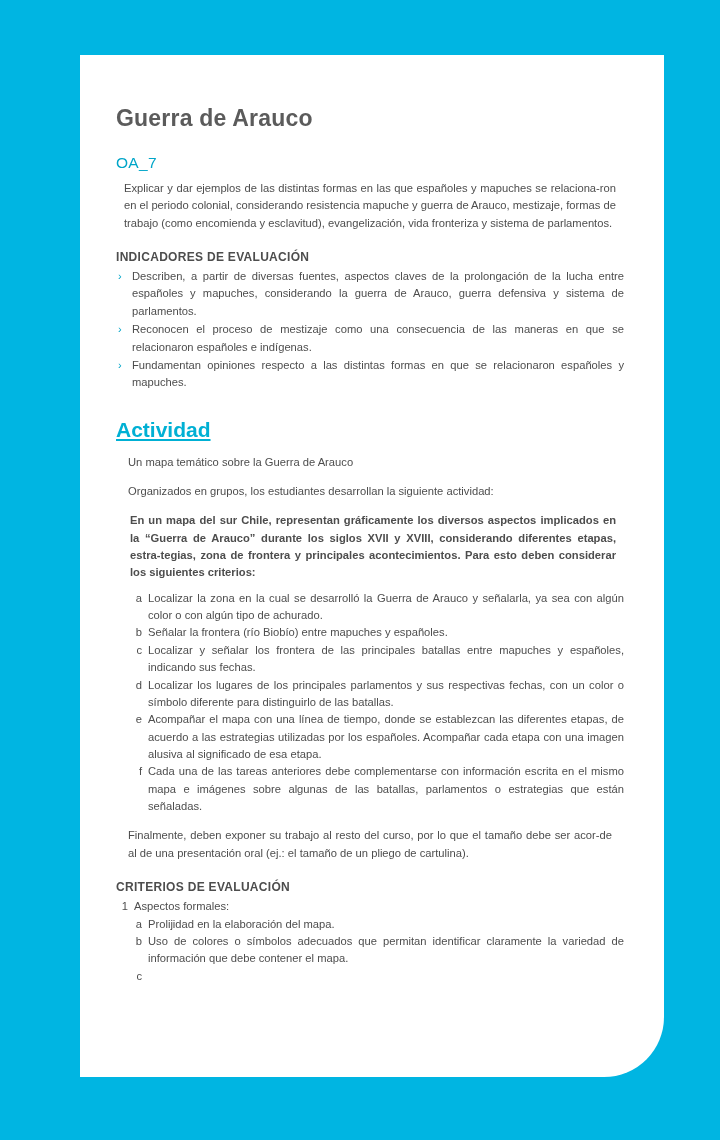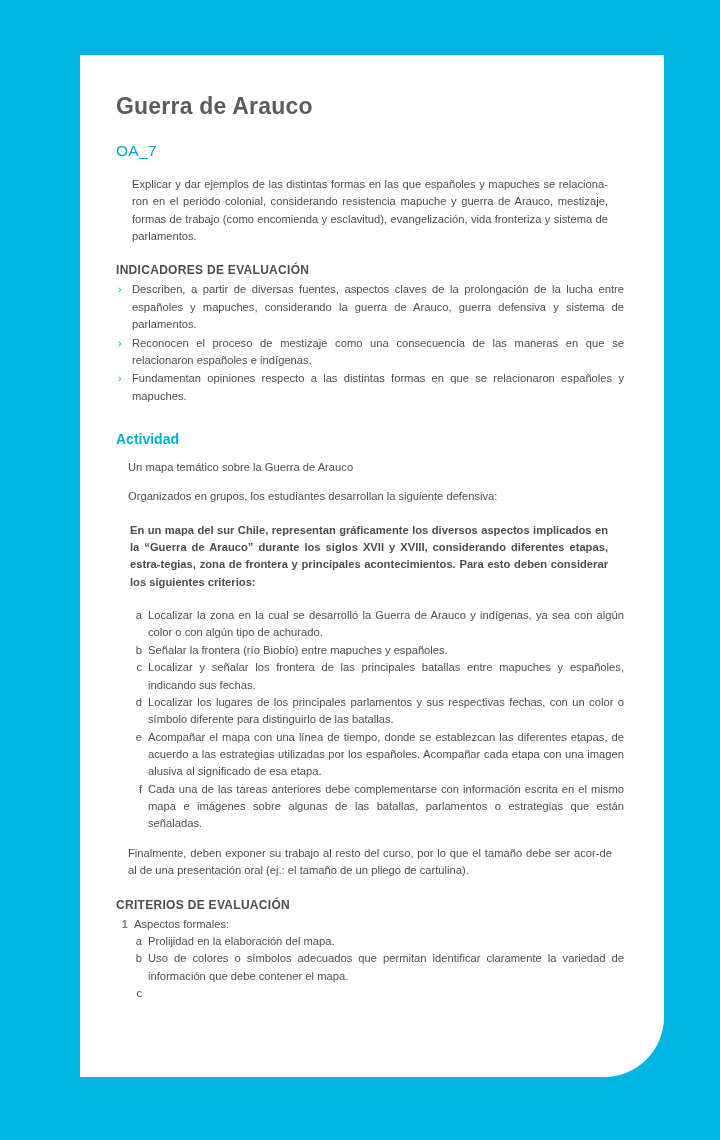--- a/index.html
+++ b/index.html
@@ -15,41 +15,41 @@
   }
   .page {
     position: absolute;
     left: 80px;
     top: 55px;
     width: 584px;
     height: 1022px;
     background: #ffffff;
     border-bottom-right-radius: 60px;
     box-sizing: border-box;
-    padding: 38px 40px 0 36px;
+    padding: 50px 40px 0 36px;
   }
   .doc-title {
     font-size: 23px;
     font-weight: bold;
     color: #5b5b5b;
     letter-spacing: 0.2px;
     margin: 0 0 22px 0;
   }
   .oa-code {
     font-size: 15.5px;
     font-weight: normal;
     color: #00a5c8;
     margin: 0 0 3px 0;
     letter-spacing: 0.3px;
   }
   .body-text {
     font-size: 11.2px;
     color: #4d4d4d;
     line-height: 1.55;
-    margin: 16px;
+    margin: 8px;
     text-align: justify;
   }
   .section-head {
     font-size: 12px;
     font-weight: bold;
     color: #4d4d4d;
     letter-spacing: 0.3px;
     margin: 18px 0 4px 0;
   }
   ul.arrow-list {
@@ -67,24 +67,25 @@
     text-align: justify;
   }
   ul.arrow-list > li .bullet {
     position: absolute;
     left: 2px;
     top: 0;
     color: #00a5c8;
     font-size: 11px;
   }
   .activity-head {
-    font-size: 14px;
+    font-size: 21px;
     font-weight: bold;
     color: #00b0d4;
     margin: 26px 0 4px 0;
+    text-decoration: underline;
   }
   .sub-line {
     font-size: 11.2px;
     color: #4d4d4d;
     line-height: 1.55;
     margin: 12px;
   }
   .indent-block {
     margin-left: 14px;
     text-align: justify;
@@ -153,25 +154,25 @@
 
   <div class="section-head">INDICADORES DE EVALUACIÓN</div>
   <ul class="arrow-list">
     <li><span class="bullet">›</span><span>Describen, a partir de diversas fuentes, aspectos claves de la prolongación de la lucha entre españoles y mapuches, considerando la guerra de Arauco, guerra defensiva y sistema de parlamentos.</span></li>
     <li><span class="bullet">›</span><span>Reconocen el proceso de mestizaje como una consecuencia de las maneras en que se relacionaron españoles e indígenas.</span></li>
     <li><span class="bullet">›</span><span>Fundamentan opiniones respecto a las distintas formas en que se relacionaron españoles y mapuches.</span></li>
   </ul>
 
   <div class="activity-head">Actividad</div>
   <p class="sub-line">Un mapa temático sobre la Guerra de Arauco</p>
-  <p class="sub-line">Organizados en grupos, los estudiantes desarrollan la siguiente defensiva:</p>
+  <p class="sub-line">Organizados en grupos, los estudiantes desarrollan la siguiente actividad:</p>
   <p class="body-text indent-block">En un mapa del sur Chile, representan gráficamente los diversos aspectos implicados en la “Guerra de Arauco” durante los siglos XVII y XVIII, considerando diferentes etapas, estra-tegias, zona de frontera y principales acontecimientos. Para esto deben considerar los siguientes criterios:</p>
 
   <ol class="letter-list">
-    <li><span class="marker">a</span><span>Localizar la zona en la cual se desarrolló la Guerra de Arauco y indígenas, ya sea con algún color o con algún tipo de achurado.</span></li>
+    <li><span class="marker">a</span><span>Localizar la zona en la cual se desarrolló la Guerra de Arauco y señalarla, ya sea con algún color o con algún tipo de achurado.</span></li>
     <li><span class="marker">b</span><span>Señalar la frontera (río Biobío) entre mapuches y españoles.</span></li>
     <li><span class="marker">c</span><span>Localizar y señalar los frontera de las principales batallas entre mapuches y españoles, indicando sus fechas.</span></li>
     <li><span class="marker">d</span><span>Localizar los lugares de los principales parlamentos y sus respectivas fechas, con un color o símbolo diferente para distinguirlo de las batallas.</span></li>
     <li><span class="marker">e</span><span>Acompañar el mapa con una línea de tiempo, donde se establezcan las diferentes etapas, de acuerdo a las estrategias utilizadas por los españoles. Acompañar cada etapa con una imagen alusiva al significado de esa etapa.</span></li>
     <li><span class="marker">f</span><span>Cada una de las tareas anteriores debe complementarse con información escrita en el mismo mapa e imágenes sobre algunas de las batallas, parlamentos o estrategias que están señaladas.</span></li>
   </ol>
 
   <p class="closing-text">Finalmente, deben exponer su trabajo al resto del curso, por lo que el tamaño debe ser acor-de al de una presentación oral (ej.: el tamaño de un pliego de cartulina).</p>
 
   <div class="section-head">CRITERIOS DE EVALUACIÓN</div>

